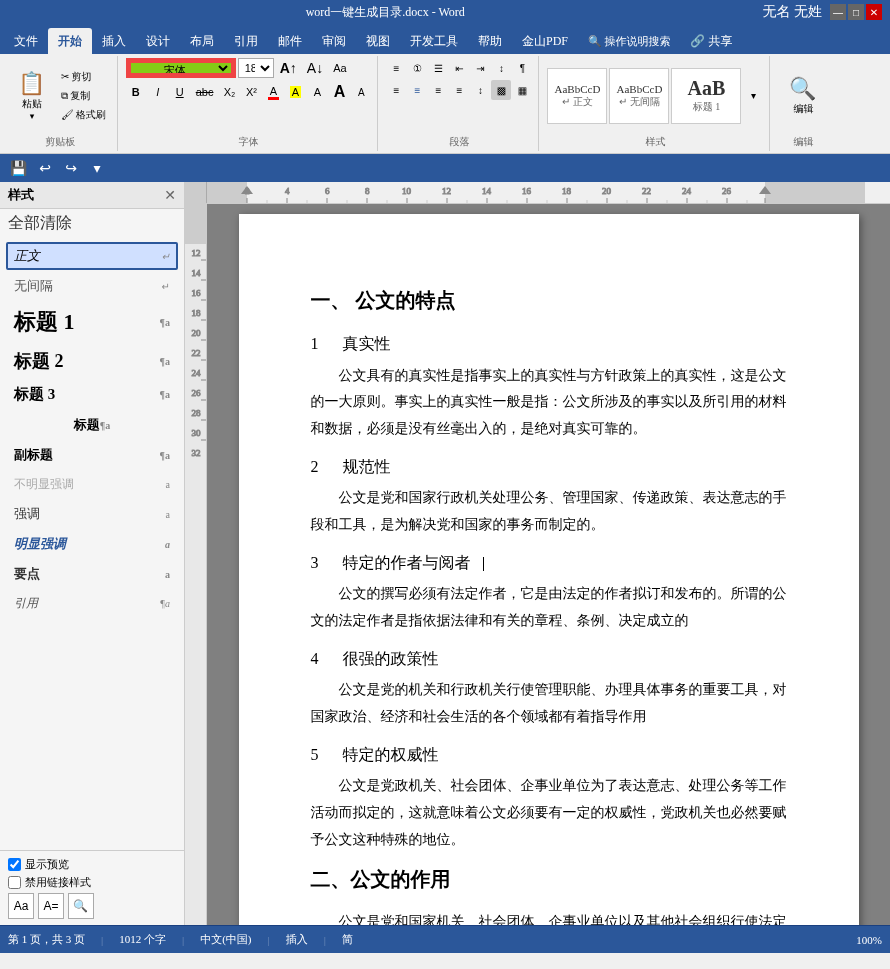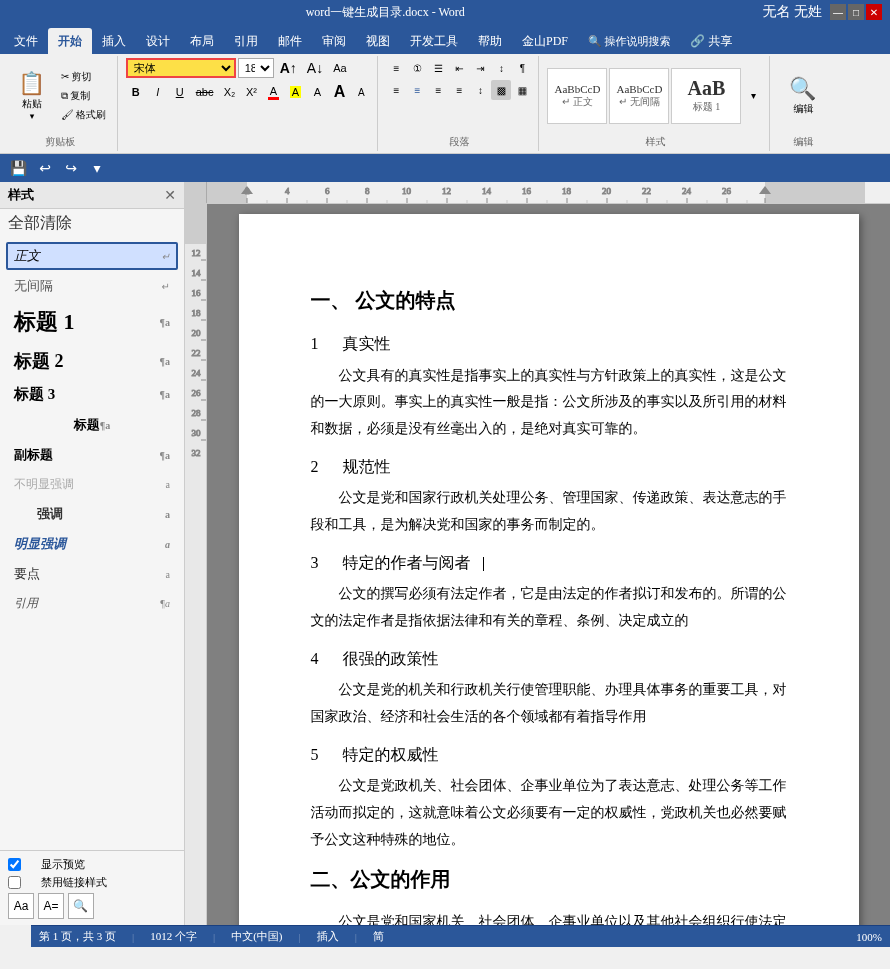--- a/index.html
+++ b/index.html
@@ -110,24 +110,25 @@
       align-items: center;
       gap: 2px;
       white-space: nowrap;
     }
 
     
     .font-row { display: flex; align-items: center; gap: 2px; margin-bottom: 2px; }
     .font-select {
       height: 20px;
       font-size: 11px;
-      border: 2px solid #ef4444;
-      background: #fde047;
+      border: 5px solid #ef4444;
+      background: #84cc16;
       padding: 0 2px;
       width: 110px;
+      text-align: center;
     }
     .font-size-select {
       height: 20px;
       font-size: 11px;
       border: 1px solid #aaa;
       background: white;
       padding: 0 2px;
       width: 36px;
     }
     .font-format-btn {
@@ -287,33 +288,33 @@
     .style-list-item .style-indicator { font-size: 10px; color: #888; }
 
     .style-list-item.zhengwen { font-size: 13px; font-style: italic; }
     .style-list-item.wujianxi { font-size: 13px; color: #555; }
     .style-list-item.biaoti1 { font-size: 22px; font-weight: bold; }
     .style-list-item.biaoti2 { font-size: 18px; font-weight: bold; }
     .style-list-item.biaoti3 { font-size: 15px; font-weight: bold; }
     .style-list-item.biaoti { font-size: 13px; font-weight: bold; text-align: center; display: block; }
     .style-list-item.fubiaoti { font-size: 13px; font-weight: bold; }
     .style-list-item.bumingxian { font-size: 12px; color: #aaa; }
-    .style-list-item.qiangdiao { font-size: 13px; font-weight: bold; color: #333; margin-left: 23px; }
+    .style-list-item.qiangdiao { font-size: 13px; font-weight: normal; color: #333; }
     .style-list-item.mingxian { font-size: 13px; font-style: italic; color: #2b579a; font-weight: bold; justify-content: space-between; }
-    .style-list-item.yaodian { font-size: 13px; font-weight: normal; color: #333; text-align: right; }
+    .style-list-item.yaodian { font-size: 13px; font-weight: bold; color: #333; text-align: right; }
     .style-list-item.yinyong { font-size: 12px; font-style: italic; color: #555; }
 
     #styles-panel-footer {
       padding: 6px 8px;
       border-top: 1px solid #ccc;
       display: flex;
       flex-direction: column;
       gap: 3px;
     }
-    .styles-checkbox { font-size: 11px; display: flex; align-items: center; gap: 20px; }
+    .styles-checkbox { font-size: 11px; display: flex; align-items: center; gap: 4px; }
     .styles-footer-btns { display: flex; gap: 4px; }
     .styles-footer-btn {
       width: 26px;
       height: 26px;
       border: 1px solid #aaa;
       background: white;
       cursor: pointer;
       font-size: 12px;
       display: flex;
       align-items: center;
@@ -409,30 +410,29 @@
       width: 22px;
       background: #e8e8e8;
       border-right: 1px solid #ccc;
       position: relative;
       overflow: hidden;
       flex-shrink: 0;
     }
 
     
     #status-bar {
-      height: 22px;
+      height: 28px;
       background: #2b579a;
       display: flex;
       align-items: center;
       padding: 0 8px;
       gap: 16px;
       color: white;
       font-size: 11px;
       border-top: 1px solid #1a4080;
-      margin-left: 31px;
     }
     .status-item {
       display: flex;
       align-items: center;
       gap: 4px;
     }
     .status-sep { color: rgba(255,255,255,0.3); }
 
     
     #page-scroll::-webkit-scrollbar { width: 14px; }
@@ -520,20 +520,21 @@
           <span style="border-bottom:3px solid red;padding:0 2px;">A</span>
         </button>
         <button class="font-format-btn">
           <span style="background:yellow;padding:0 2px;">A</span>
         </button>
         <button class="font-format-btn">A</button>
         <button class="font-format-btn" style="font-size:16px;font-weight:bold;">A</button>
         <button class="font-format-btn" style="font-size:10px;">A</button>
       </div>
     </div>
+    <div class="ribbon-group-label">字体</div>
   </div>
 
   <div class="ribbon-group">
     <div class="ribbon-group-content" style="flex-direction:column;align-items:flex-start;">
       <div class="para-btn-row">
         <button class="para-btn">≡</button>
         <button class="para-btn">①</button>
         <button class="para-btn">☰</button>
         <button class="para-btn">⇤</button>
         <button class="para-btn">⇥</button>

